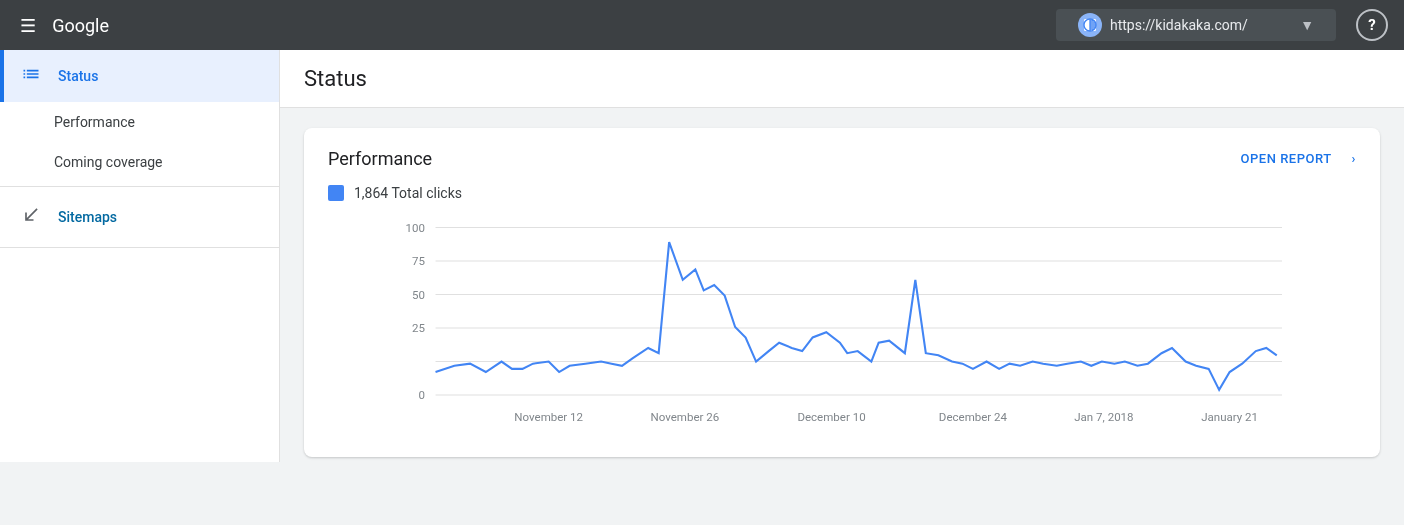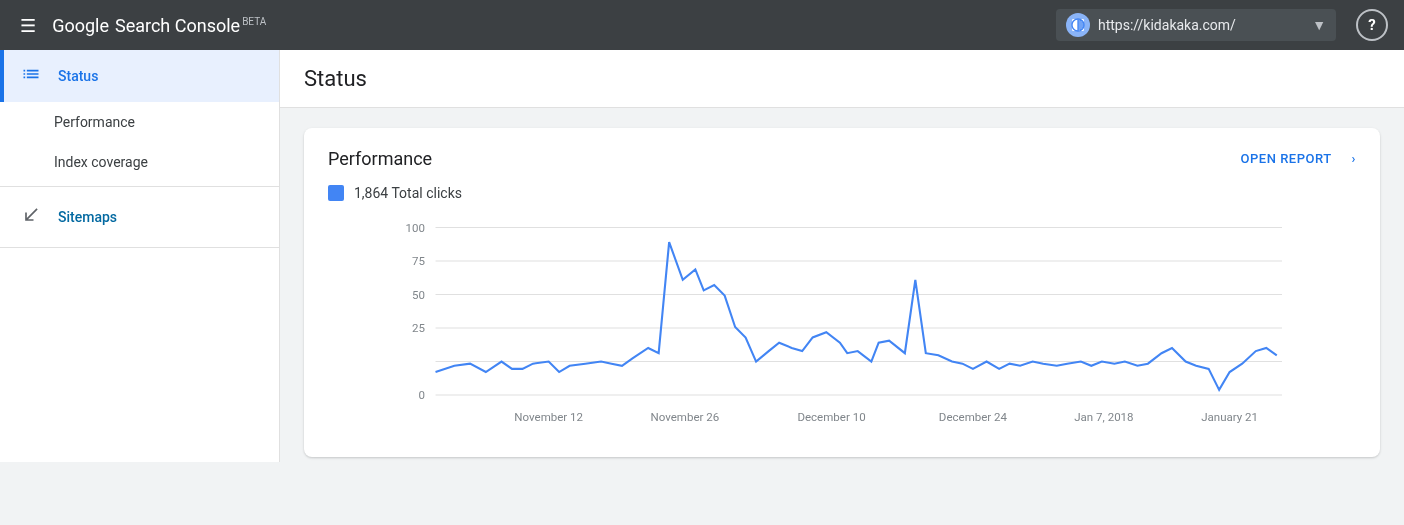--- a/index.html
+++ b/index.html
@@ -40,21 +40,21 @@
       color: #bdc1c6;
       vertical-align: super;
       margin-left: 2px;
     }
     .nav-spacer { flex: 1; }
     .url-selector {
       display: flex;
       align-items: center;
       background: #4a5054;
       border-radius: 4px;
-      padding: 4px 10px;
+      padding: 4px 22px;
       gap: 8px;
       min-width: 280px;
     }
     .url-avatar {
       width: 24px;
       height: 24px;
       background: #8ab4f8;
       border-radius: 50%;
       display: flex;
       align-items: center;
@@ -235,23 +235,20 @@
       stroke-width: 2;
     }
   </style>
 </head>
 <body>
 
 <nav class="top-nav">
   <span class="hamburger-icon">☰</span>
   <div class="brand">
     <span class="brand-google">Google</span>
-    <span class="brand-product">
-      <span>Search Console</span><span class="brand-beta">BETA</span>
-    </span>
   </div>
   <div class="nav-spacer"></div>
   <div class="url-selector">
     <div class="url-avatar">
       <svg width="16" height="16" viewBox="0 0 24 24" fill="#1a73e8">
         <rect x="3" y="3" width="18" height="18" rx="2" fill="#fff"></rect>
         <path d="M12 2C6.48 2 2 6.48 2 12s4.48 10 10 10 10-4.48 10-10S17.52 2 12 2zm-1 17.93c-3.94-.49-7-3.85-7-7.93s3.06-7.44 7-7.93v15.86zm2-15.86c1.03.13 2 .45 2.87.93H13v-.93zM13 7h5.24c.25.31.48.65.68 1H13V7zm0 3h6.74c.08.33.15.66.19 1H13v-1zm0 9.93V19h2.87c-.87.48-1.84.8-2.87.93zM18.24 17H13v-1h5.92c-.2.35-.43.69-.68 1zm1.5-3H13v-1h6.93c-.04.34-.11.67-.19 1z" fill="#4285f4"></path>
       </svg>
     </div>
     <span class="url-text">https://kidakaka.com/</span>
@@ -271,21 +268,21 @@
         </svg>
       </span>
       <span class="sidebar-item-label">Status</span>
     </div>
 
     <div class="sidebar-sub-item">
       <span>Performance</span>
     </div>
 
     <div class="sidebar-sub-item">
-      <span>Index coverage</span>
+      <span>Coming coverage</span>
     </div>
 
 
     <div class="sidebar-divider"></div>
 
     <div class="sidebar-item">
       <span class="sidebar-item-icon">
         <svg width="20" height="20" viewBox="0 0 24 24" fill="#5f6368">
           <path d="M20 5.41L18.59 4 7 15.59V9H5v10h10v-2H8.41z"></path>
         </svg>

